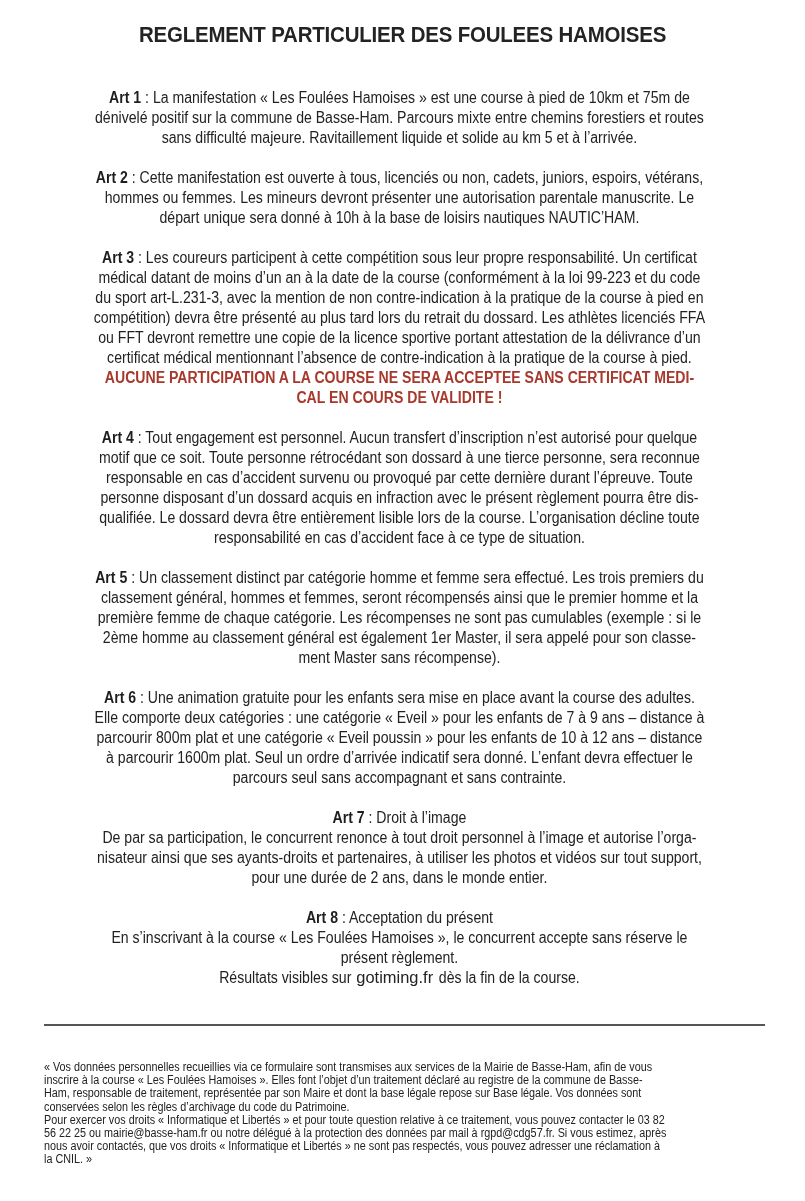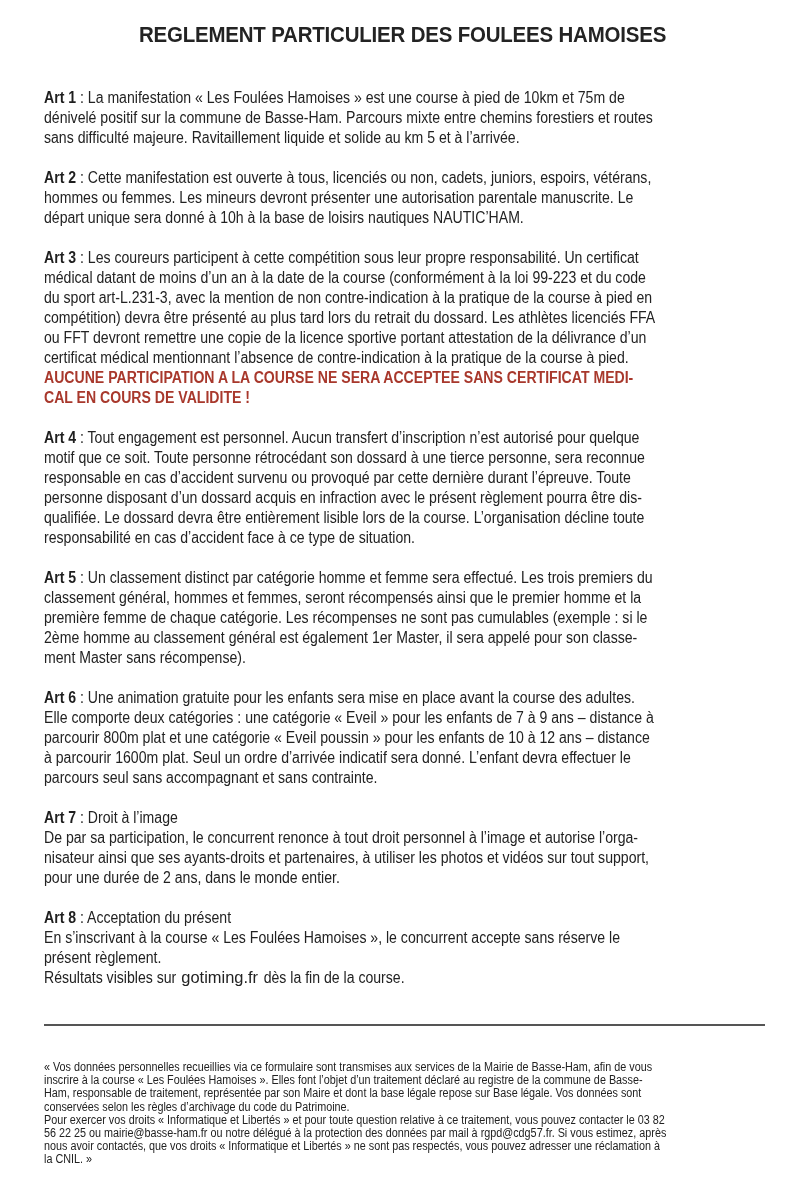--- a/index.html
+++ b/index.html
@@ -24,23 +24,24 @@
       font-size: 22px;
       font-weight: bold;
       letter-spacing: -0.2px;
       color: #232323;
       transform: scaleX(0.93);
       transform-origin: 50% 0;
       margin: 0;
     }
     .content {
       position: absolute;
-      left: 44px;
+      left: 36px;
       top: 88px;
       width: 760px;
+      text-align: center;
     }
     .narrow {
       width: 826px;
       transform: scaleX(0.88);
       transform-origin: 0 0;
     }
     .article {
       font-size: 16px;
       line-height: 20px;
       margin: 0 0 20px 0;

